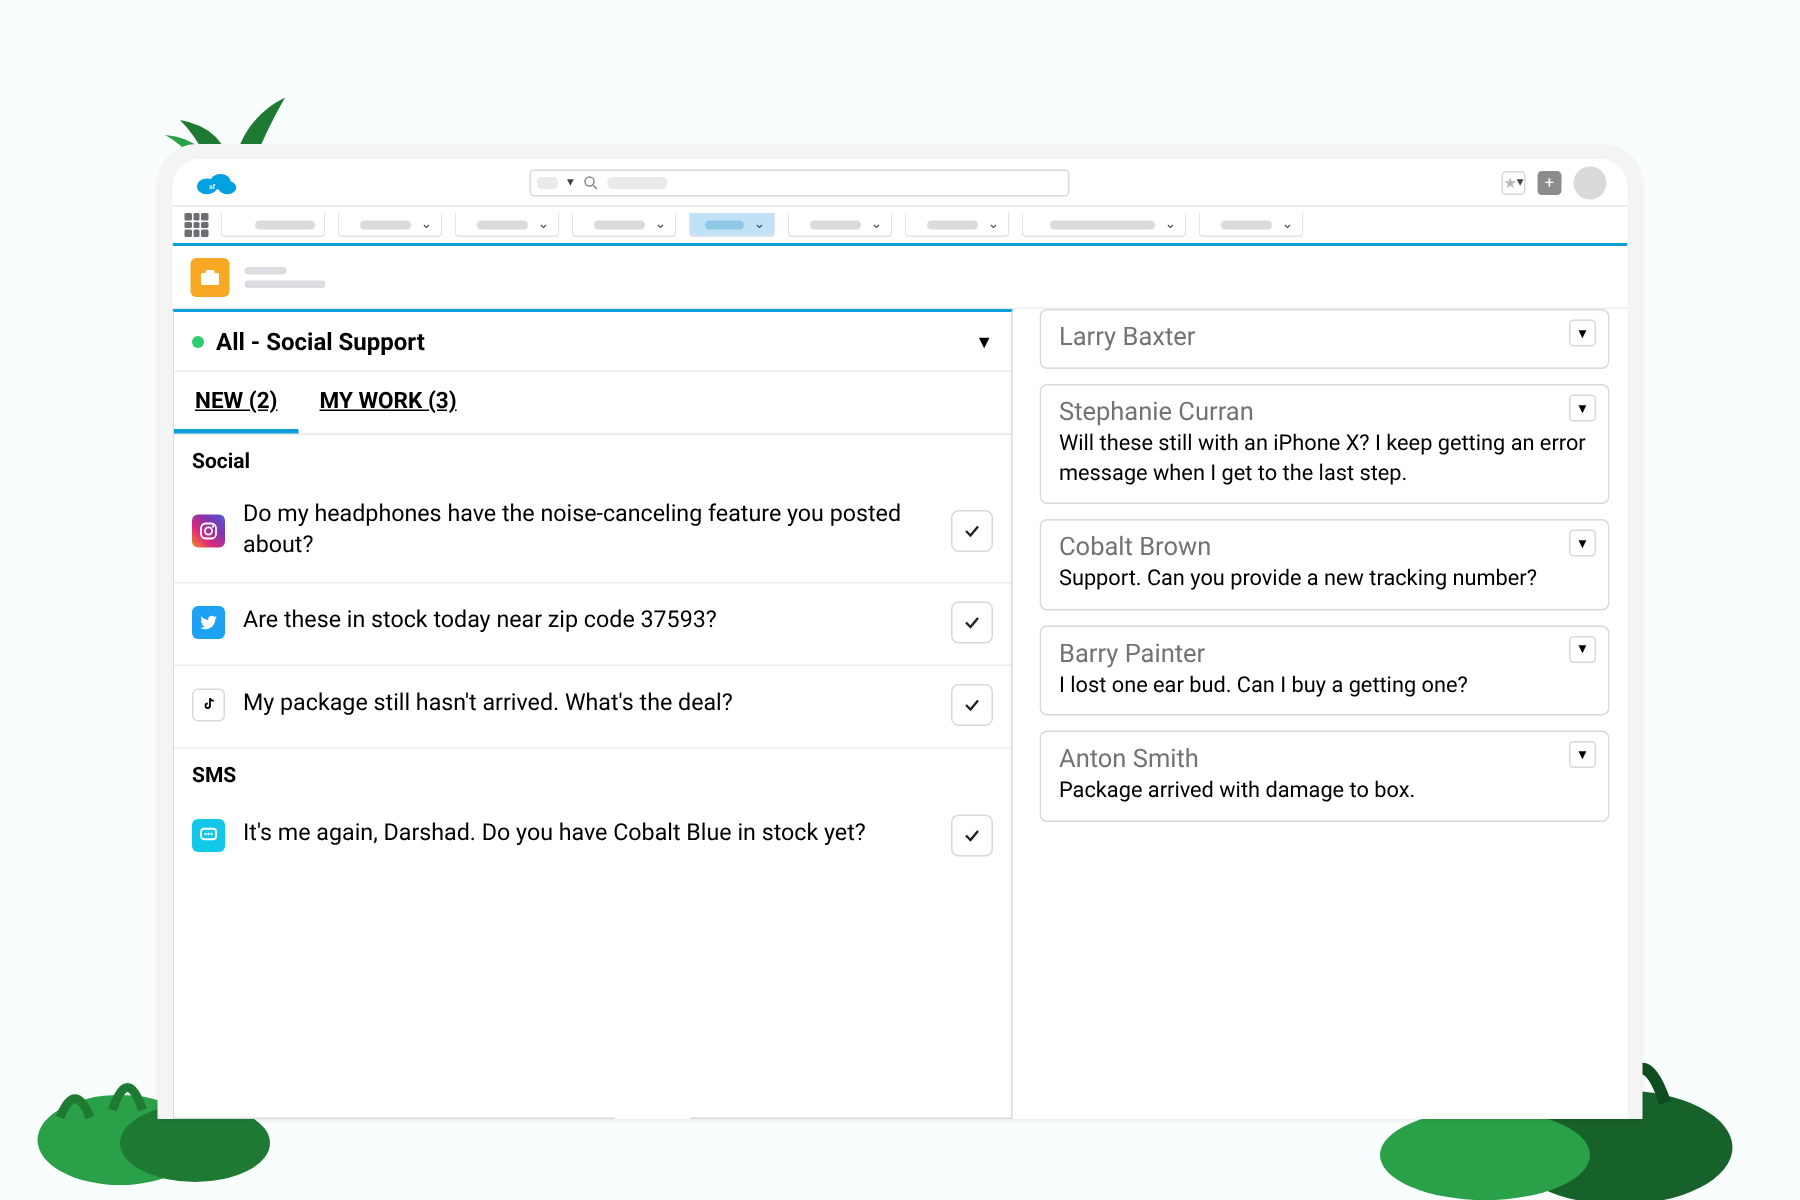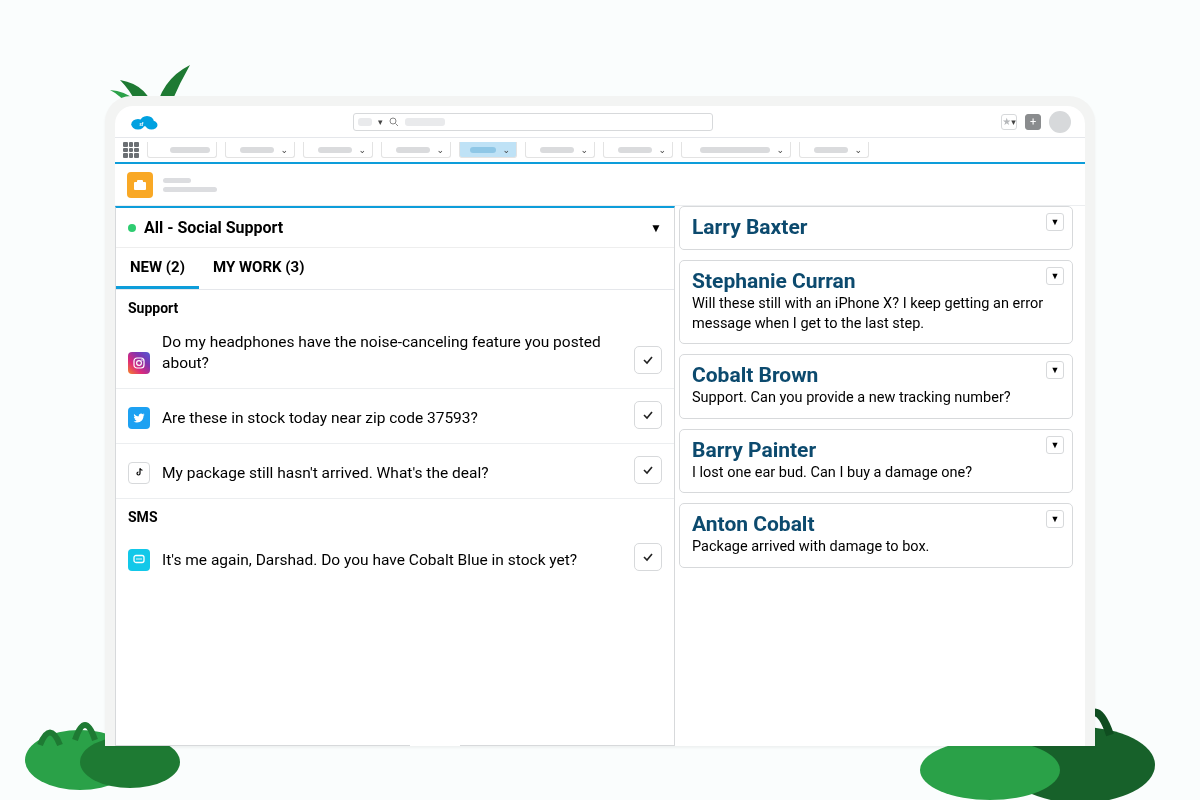--- a/index.html
+++ b/index.html
@@ -98,21 +98,21 @@
   .app-icon {
     width: 26px; height: 26px;
     background: #f9a825;
     border-radius: 4px;
     display: flex; align-items: center; justify-content: center;
   }
   .ph-lines { display: flex; flex-direction: column; gap: 4px; }
   .ph-lines div { height: 5px; background: #dcdde0; border-radius: 3px; }
 
   .content {
-    flex: 1; display: flex; gap: 4px;
+    flex: 1; display: flex; gap: 18px;
     padding: 0 12px 0 0;
     overflow: hidden;
   }
   .left-panel {
     flex: 0 0 560px;
     border: 1px solid #d7d9db;
     border-top: 2px solid #0d9dda;
     margin-left: 0;
     display: flex; flex-direction: column;
     overflow: hidden;
@@ -130,29 +130,30 @@
 
   .work-tabs {
     display: flex;
     border-bottom: 1px solid #e5e7eb;
   }
   .work-tab {
     padding: 10px 14px;
     font-weight: 700;
     font-size: 15px;
     border-bottom: 3px solid transparent;
+    text-decoration: underline;
   }
   .work-tab.active { border-bottom-color: #0d9dda; }
 
   .group-header {
     font-weight: 700; font-size: 14px;
     padding: 10px 12px 6px 12px;
   }
   .msg-row {
-    display: flex; align-items: flex-end;
+    display: flex; align-items: center;
     gap: 12px;
     padding: 10px 12px 14px 12px;
     border-bottom: 1px solid #eceef0;
   }
   .msg-row .chan-icon {
     width: 22px; height: 22px; border-radius: 4px;
     flex-shrink: 0;
     display: flex; align-items: center; justify-content: center;
     margin-top: 2px;
   }
@@ -176,21 +177,21 @@
     gap: 10px;
     padding-top: 0;
     overflow: hidden;
   }
   .case-card {
     border: 1px solid #d7d9db;
     border-radius: 5px;
     padding: 8px 12px 10px 12px;
     position: relative;
   }
-  .case-name { color: #0c4a6e; font-weight: 700; font-size: 21px; }
+  .case-name { color: #737373; font-weight: 400; font-size: 17px; }
   .case-msg { font-size: 14.5px; line-height: 1.35; margin-top: 1px; }
   .case-dd {
     position: absolute; top: 6px; right: 8px;
     width: 18px; height: 18px;
     border: 1px solid #d7d9db; border-radius: 3px;
     display: flex; align-items: center; justify-content: center;
     font-size: 9px;
   }
 
   .laptop-notches {
@@ -327,21 +328,21 @@
         <div class="queue-header">
           <span class="dot-green"></span>
           <span>All - Social Support</span>
           <span class="dd">▼</span>
         </div>
         <div class="work-tabs">
           <div class="work-tab active">NEW (2)</div>
           <div class="work-tab">MY WORK (3)</div>
         </div>
 
-        <div class="group-header">Support</div>
+        <div class="group-header">Social</div>
 
         <div class="msg-row">
           <span class="chan-icon ig">
             <svg width="12" height="12" viewBox="0 0 12 12">
                 <rect x="1" y="1" width="10" height="10" rx="3" fill="none" stroke="#fff" stroke-width="1.2"></rect>
                 <circle cx="6" cy="6" r="2.4" fill="none" stroke="#fff" stroke-width="1.2"></circle>
                 <circle cx="9" cy="3" r="0.8" fill="#fff"></circle>
               </svg>
           </span>
           <div class="msg-text">Do my headphones have the noise-canceling feature you posted about?</div>
@@ -412,25 +413,25 @@
           <div class="case-msg">Will these still with an iPhone X? I keep getting an error message when I get to the last step.</div>
         </div>
         <div class="case-card">
           <div class="case-dd">▼</div>
           <div class="case-name">Cobalt Brown</div>
           <div class="case-msg">Support. Can you provide a new tracking number?</div>
         </div>
         <div class="case-card">
           <div class="case-dd">▼</div>
           <div class="case-name">Barry Painter</div>
-          <div class="case-msg">I lost one ear bud. Can I buy a damage one?</div>
+          <div class="case-msg">I lost one ear bud. Can I buy a getting one?</div>
         </div>
         <div class="case-card">
           <div class="case-dd">▼</div>
-          <div class="case-name">Anton Cobalt</div>
+          <div class="case-name">Anton Smith</div>
           <div class="case-msg">Package arrived with damage to box.</div>
         </div>
       </div>
     </div>
   </div>
 
   <div class="laptop-notches">
     <span></span>
       <span></span>
   </div>

